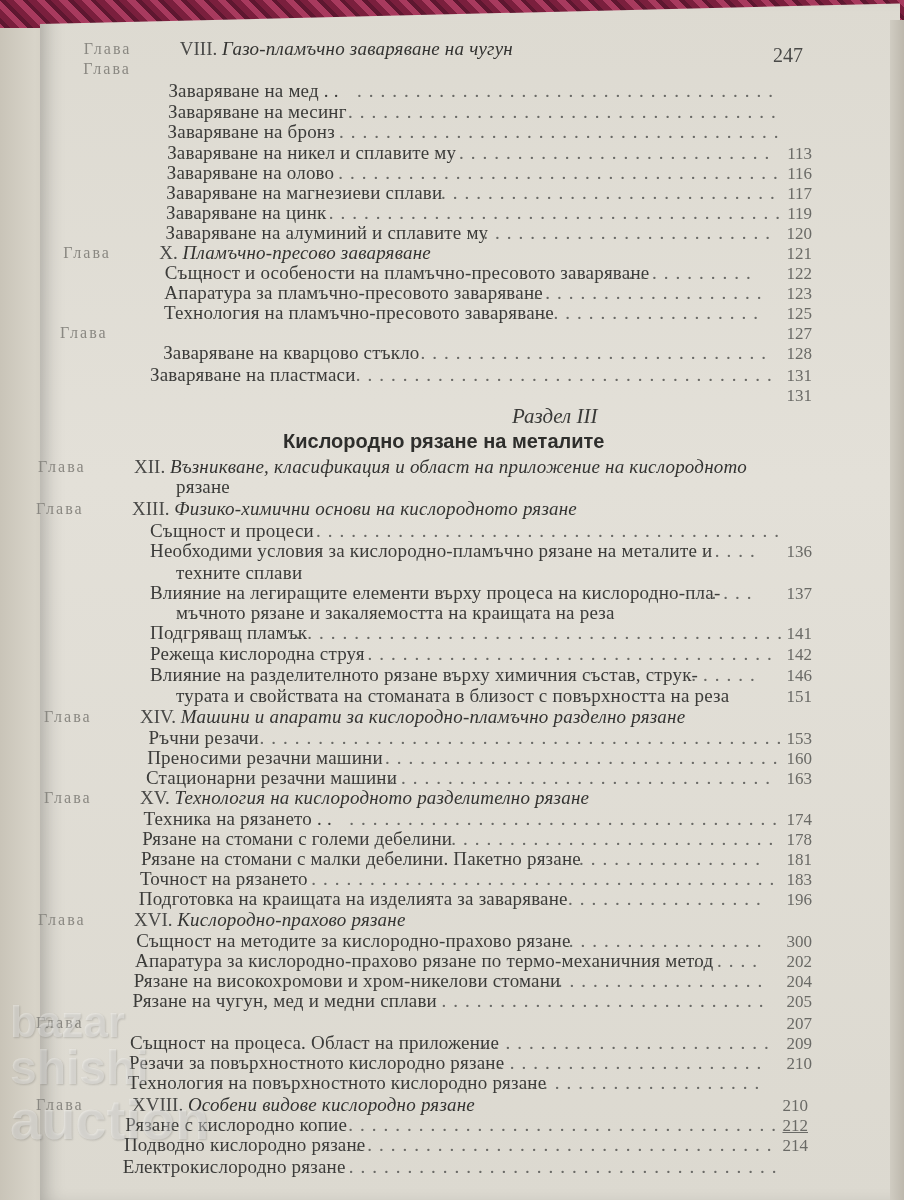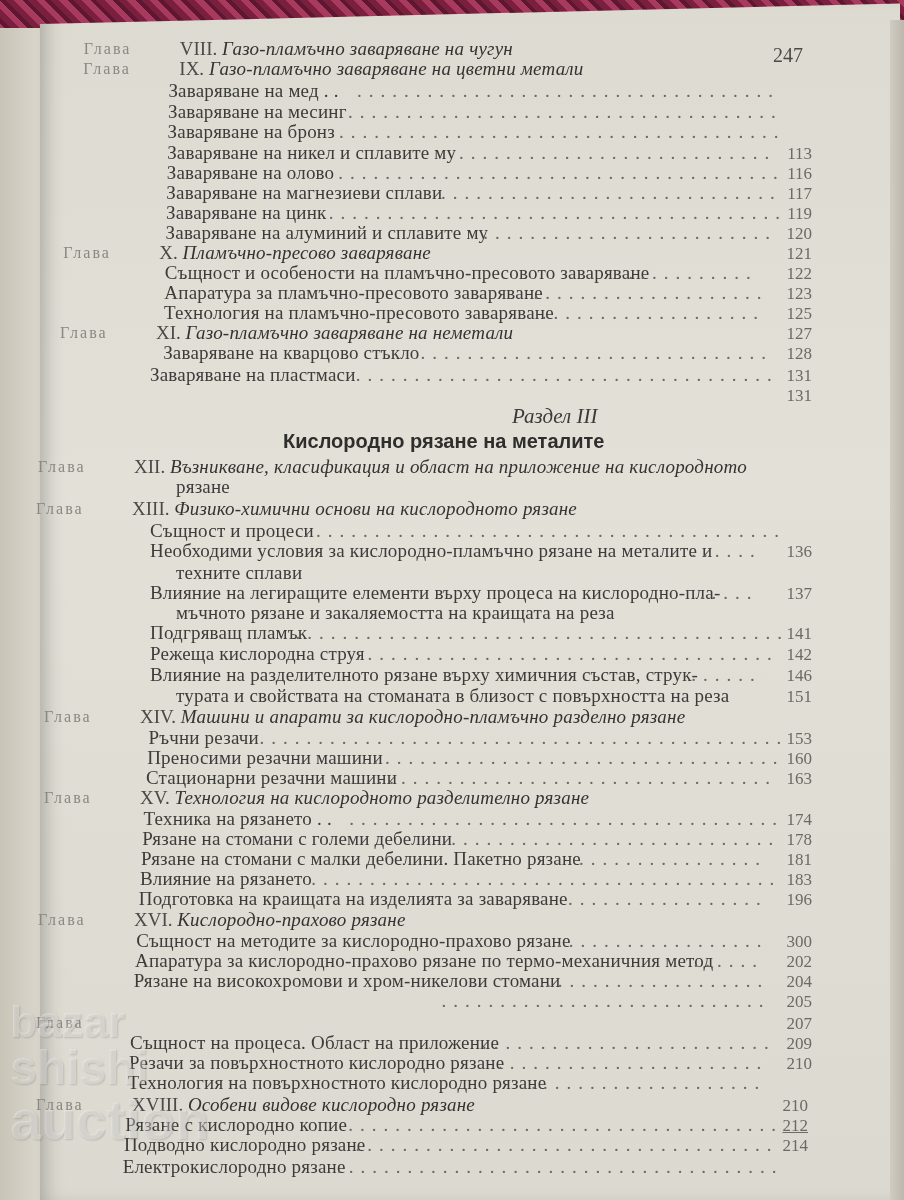--- a/index.html
+++ b/index.html
@@ -62,21 +62,20 @@
 <div class="page"></div>
 <div class="right-edge"></div>
 
 <div class="toc" id="toc">
   <div class="page-number">247</div>
   <div class="section-title" style="left:512px; top:404px;">Раздел III</div>
   <div class="section-head" style="left:283px; top:430px;">Кислородно рязане на металите</div>
 <div class="chap-label" style="left: 83.764px; top: 40px;">Глава </div>
     <div class="row" style="left: 179.764px; top: 38px;"><span class="chap-num">VIII. </span><span class="chap-title">Газо-пламъчно заваряване на чугун</span></div>
     <div class="chap-label" style="left: 83.324px; top: 60px;">Глава </div>
-    <div class="row" style="left: 179.324px; top: 58px;"><span class="chap-num">IX. </span><span class="chap-title">Газо-пламъчно заваряване на цветни метали</span></div>
     <div class="row entry" style="left: 168.4px; top: 80px;"><span>Заваряване на мед . .</span></div>
     <div class="row dots" style="left: 357px; top: 80px;">....................................</div>
     <div class="row entry" style="left: 167.98px; top: 101px;"><span>Заваряване на месинг</span></div>
     <div class="row dots" style="left: 347.98px; top: 101px;">.....................................</div>
     <div class="row entry" style="left: 167.58px; top: 121px;"><span>Заваряване на бронз</span></div>
     <div class="row dots" style="left: 338.98px; top: 121px;">......................................</div>
     <div class="row entry" style="left: 167.16px; top: 142px;"><span>Заваряване на никел и сплавите му</span></div>
     <div class="row dots" style="left: 458.96px; top: 142px;">...........................</div>
     <div class="pnum" style="left: 772px; top: 144px;">113</div>
     <div class="row entry" style="left: 166.76px; top: 162px;"><span>Заваряване на олово</span></div>
@@ -97,21 +96,20 @@
     <div class="row entry" style="left: 164.76px; top: 262px;"><span>Същност и особености на пламъчно-пресовото заваряване</span></div>
     <div class="row dots" style="left: 628.56px; top: 262px;">...........</div>
     <div class="pnum" style="left: 772px; top: 264px;">122</div>
     <div class="row entry" style="left: 164.36px; top: 282px;"><span>Апаратура за пламъчно-пресовото заваряване</span></div>
     <div class="row dots" style="left: 533.56px; top: 282px;">....................</div>
     <div class="pnum" style="left: 772px; top: 284px;">123</div>
     <div class="row entry" style="left: 163.96px; top: 302px;"><span>Технология на пламъчно-пресовото заваряване</span></div>
     <div class="row dots" style="left: 541.76px; top: 302px;">...................</div>
     <div class="pnum" style="left: 772px; top: 304px;">125</div>
     <div class="chap-label" style="left: 60px; top: 324px;">Глава </div>
-    <div class="row" style="left: 156px; top: 322px;"><span class="chap-num">XI. </span><span class="chap-title">Газо-пламъчно заваряване на неметали</span></div>
     <div class="pnum" style="left: 772px; top: 324px;">127</div>
     <div class="row entry" style="left: 163.16px; top: 342px;"><span>Заваряване на кварцово стъкло</span></div>
     <div class="row dots" style="left: 420.56px; top: 342px;">..............................</div>
     <div class="pnum" style="left: 772px; top: 344px;">128</div>
     <div class="row entry" style="left: 150px; top: 364px;"><span>Заваряване на пластмаси</span></div>
     <div class="row dots" style="left: 355.8px; top: 364px;">....................................</div>
     <div class="pnum" style="left: 772px; top: 366px;">131</div>
     <div class="pnum" style="left: 772px; top: 386px;">131</div>
     <div class="chap-label" style="left: 38px; top: 458px;">Глава </div>
     <div class="row" style="left: 134px; top: 456px;"><span class="chap-num">XII. </span><span class="chap-title">Възникване, класификация и област на приложение на кислородното</span></div>
@@ -154,37 +152,38 @@
     <div class="row" style="left: 140px; top: 787px; text-align: center;"><span class="chap-num">XV. </span><span class="chap-title">Технология на кислородното разделително рязане</span></div>
     <div class="row entry" style="left: 143.52px; top: 808px;"><span>Техника на рязането . .</span></div>
     <div class="row dots" style="left: 349.32px; top: 808px;">.....................................</div>
     <div class="pnum" style="left: 772px; top: 810px;">174</div>
     <div class="row entry" style="left: 142.32px; top: 828px;"><span>Рязане на стомани с големи дебелини</span></div>
     <div class="row dots" style="left: 451.32px; top: 828px;">............................</div>
     <div class="pnum" style="left: 772px; top: 830px;">178</div>
     <div class="row entry" style="left: 141.12px; top: 848px;"><span>Рязане на стомани с малки дебелини. Пакетно рязане</span></div>
     <div class="row dots" style="left: 579.12px; top: 848px;">................</div>
     <div class="pnum" style="left: 772px; top: 850px;">181</div>
-    <div class="row entry" style="left: 139.92px; top: 868px;"><span>Влияние на рязането</span></div>
+    <div class="row entry" style="left: 139.92px; top: 868px;"><span>Точност на рязането</span></div>
     <div class="row dots" style="left: 311.32px; top: 868px;">........................................</div>
     <div class="pnum" style="left: 772px; top: 870px;">183</div>
     <div class="row entry" style="left: 138.72px; top: 888px;"><span>Подготовка на краищата на изделията за заваряване</span></div>
     <div class="row dots" style="left: 568.12px; top: 888px;">.................</div>
     <div class="pnum" style="left: 772px; top: 890px;">196</div>
     <div class="chap-label" style="left: 38px; top: 911px;">Глава </div>
     <div class="row" style="left: 134px; top: 909px;"><span class="chap-num">XVI. </span><span class="chap-title">Кислородно-прахово рязане</span></div>
     <div class="row entry" style="left: 136.2px; top: 930px;"><span>Същност на методите за кислородно-прахово рязане</span></div>
     <div class="row dots" style="left: 557px; top: 930px;">..................</div>
     <div class="pnum" style="left: 772px; top: 932px;">300</div>
     <div class="row entry" style="left: 135px; top: 950px;"><span>Апаратура за кислородно-прахово рязане по термо-механичния метод</span></div>
     <div class="row dots" style="left: 693.4px; top: 950px;">......</div>
     <div class="pnum" style="left: 772px; top: 952px;">202</div>
     <div class="row entry" style="left: 133.8px; top: 970px;"><span>Рязане на високохромови и хром-никелови стомани</span></div>
     <div class="row dots" style="left: 546px; top: 970px;">...................</div>
     <div class="pnum" style="left: 772px; top: 972px;">204</div>
+    <div class="row entry" style="left: 132.6px; top: 990px;"><span>Рязане на чугун, мед и медни сплави</span></div>
     <div class="row dots" style="left: 441.6px; top: 990px;">............................</div>
     <div class="pnum" style="left: 772px; top: 992px;">205</div>
     <div class="chap-label" style="left: 36px; top: 1014px;">Глава </div>
     <div class="pnum" style="left: 772px; top: 1014px;">207</div>
     <div class="row entry" style="left: 130.08px; top: 1032px;"><span>Същност на процеса. Област на приложение</span></div>
     <div class="row dots" style="left: 482.08px; top: 1032px;">.........................</div>
     <div class="pnum" style="left: 772px; top: 1034px;">209</div>
     <div class="row entry" style="left: 128.88px; top: 1052px;"><span>Резачи за повърхностното кислородно рязане</span></div>
     <div class="row dots" style="left: 498.08px; top: 1052px;">.......................</div>
     <div class="pnum" style="left: 772px; top: 1054px;">210</div>

